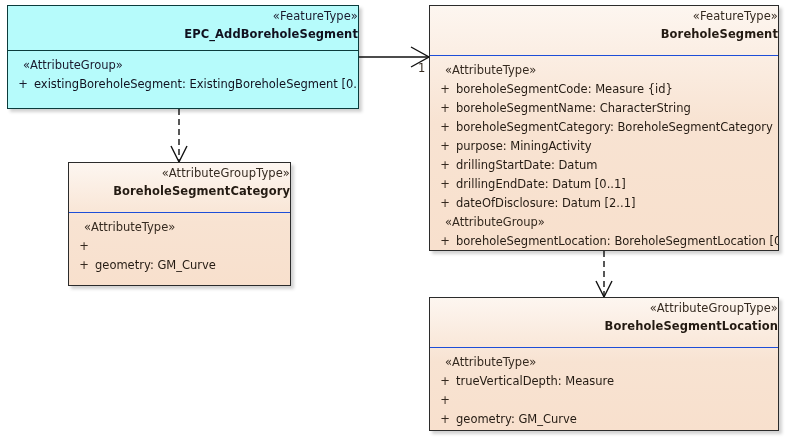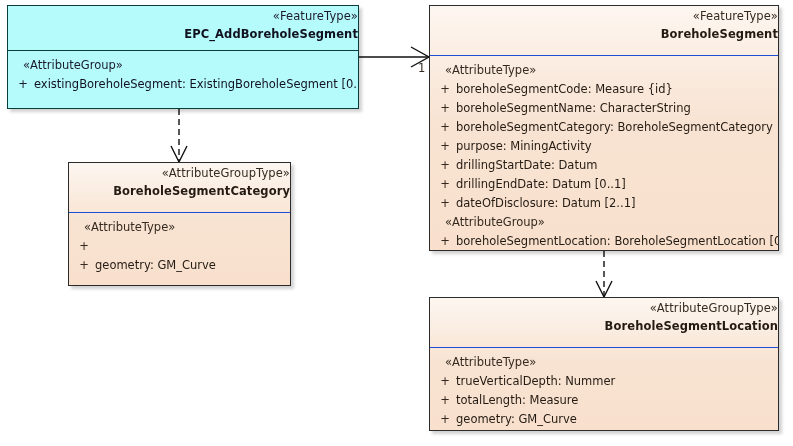--- a/index.html
+++ b/index.html
@@ -230,25 +230,24 @@
 
   <div class="uml-class peach" id="cls-boreholesegmentlocation">
     <div class="uml-header">
       <span class="stereo">«AttributeGroupType»</span>
       <span class="cls-name">BoreholeSegmentLocation</span>
     </div>
     <div class="uml-body">
       <div class="grp-stereo">«AttributeType»</div>
       <div class="attr-row">
         <span class="attr-vis">+</span>
-        <span class="attr-text">trueVerticalDepth: Nummer</span>
-      </div>
-      <div class="attr-row">
-        <span class="attr-vis">+</span>
-        <span class="attr-text">totalLength: Measure</span>
+        <span class="attr-text">trueVerticalDepth: Measure</span>
+      </div>
+      <div class="attr-row">
+        <span class="attr-vis">+</span>
       </div>
       <div class="attr-row">
         <span class="attr-vis">+</span>
         <span class="attr-text">geometry: GM_Curve</span>
       </div>
     </div>
   </div>
 
 </div>
 

